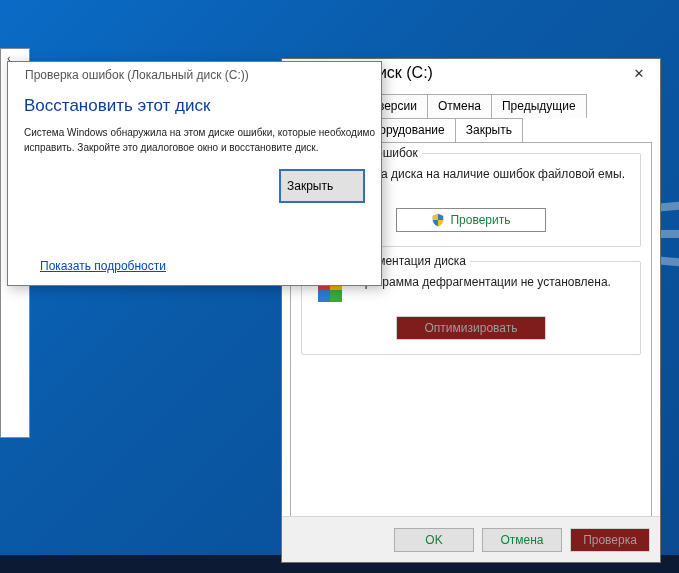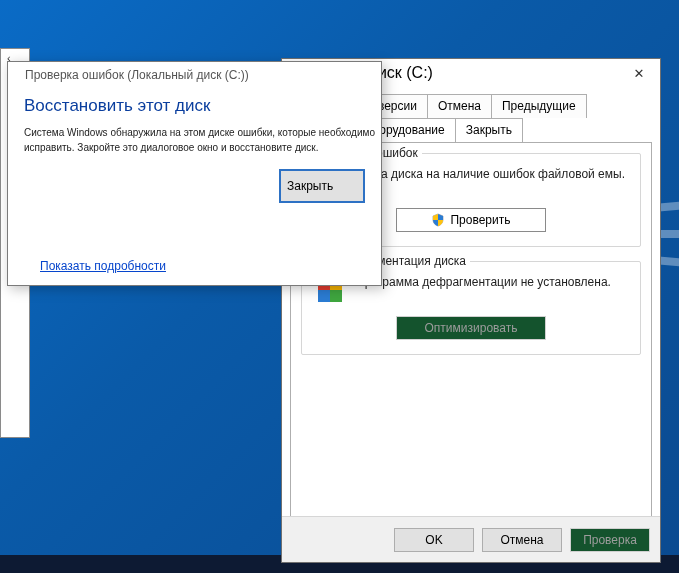--- a/index.html
+++ b/index.html
@@ -41,25 +41,25 @@
 
   .groupbox { border: 1px solid #d6d6d6; border-radius: 2px; padding: 10px 12px 14px 12px; margin-bottom: 14px; position: relative; }
   .groupbox-title { position: relative; top: -18px; left: -2px; background:#fff; padding:0 4px; font-size:12px; color:#222; display:inline-block;}
   .group-content { margin-top: -12px; display:flex; gap:10px; }
   .group-text { font-size: 12px; color:#222; line-height:1.35; }
   .group-icon { width:32px; height:32px; flex:none; }
   .group-btn-row { display:flex; justify-content:center; margin-top:10px; }
 
   .win-btn {
     min-width: 150px; height: 24px; font-size:12px;
-    background:#e1e1e1; border:1px solid #adadad; color:#000000;
+    background:#e1e1e1; border:1px solid #adadad; color:#15803d;
     display:inline-flex; align-items:center; justify-content:center; gap:5px;
     cursor: default;
   }
-  .win-btn:disabled, .win-btn.disabled { color:#9c9c9c; background:#14532d; border-color:#d0d0d0; }
+  .win-btn:disabled, .win-btn.disabled { color:#9c9c9c; background:#7f1d1d; border-color:#d0d0d0; }
   .win-btn.check { background:#fff; border:1px solid #8a8a8a; }
 
   .props-footer {
     position:absolute; left:0; right:0; bottom:0; height:46px;
     border-top:1px solid #d6d6d6;
     display:flex; align-items:center; justify-content:flex-end; gap:8px; padding:0 10px;
     background:#f0f0f0;
   }
   .props-footer .win-btn { min-width:80px; height:24px; }
 

